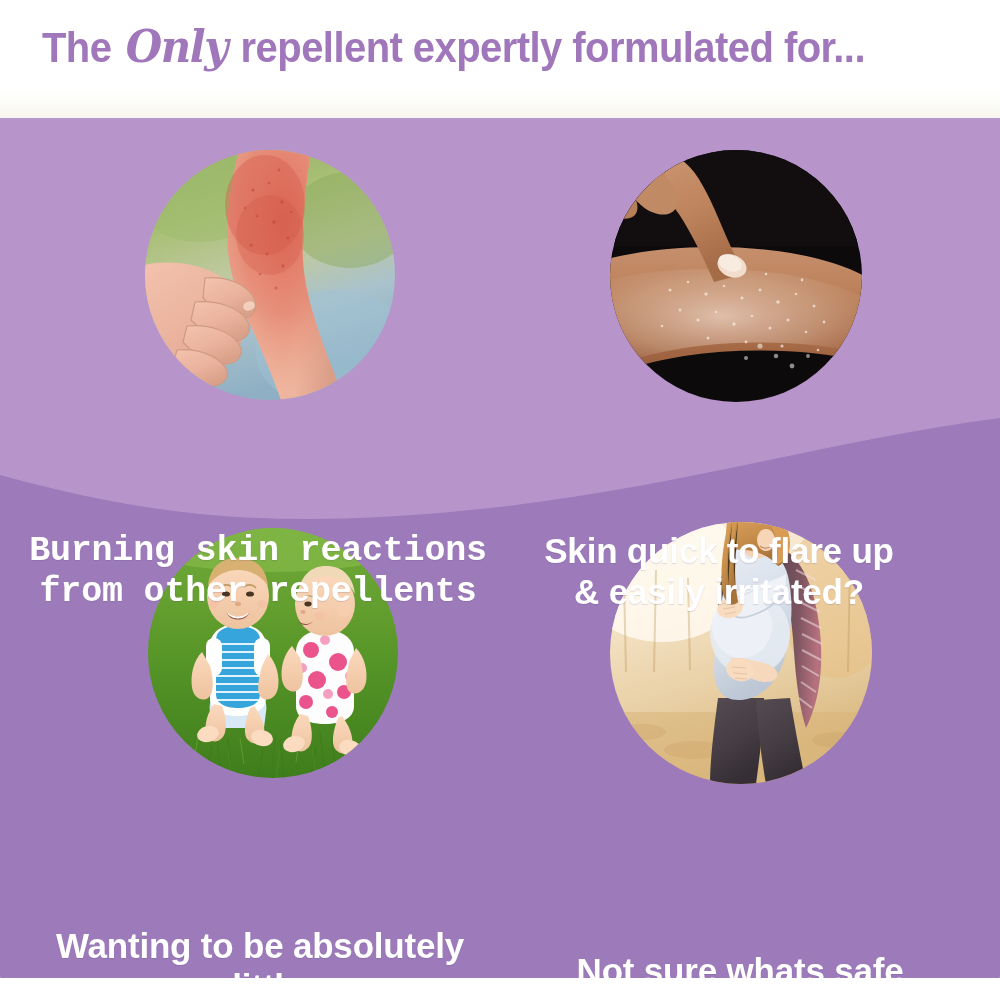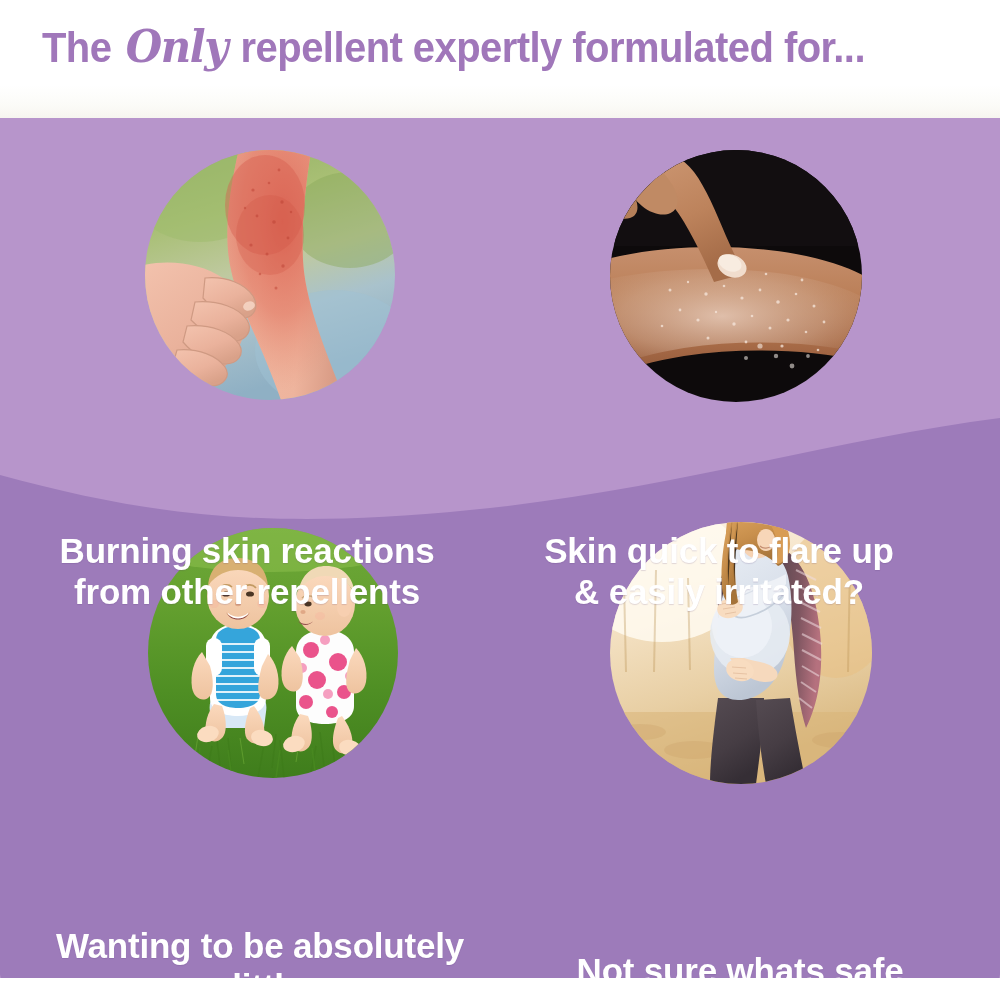--- a/index.html
+++ b/index.html
@@ -90,21 +90,21 @@
     position: absolute;
     color: #ffffff;
     font-size: 35px;
     font-weight: 700;
     line-height: 1.17;
     text-align: center;
     letter-spacing: -0.2px;
     white-space: pre-line;
     text-shadow: 0 1px 1px rgba(90,60,115,0.18);
   }
-  #cap-1 { left: 12px;  top: 413px; width: 470px; }
+  #cap-1 { left: 23px;  top: 413px; width: 470px; font-family: Liberation Mono, monospace; }
   #cap-2 { left: 484px; top: 413px; width: 470px; }
   #cap-3 { left: 20px;  top: 808px; width: 480px; }
   #cap-4 { left: 505px; top: 833px; width: 470px; }
 </style>
 </head>
 <body>
 
 <div id="poster">
 
   <div class="header-band">

